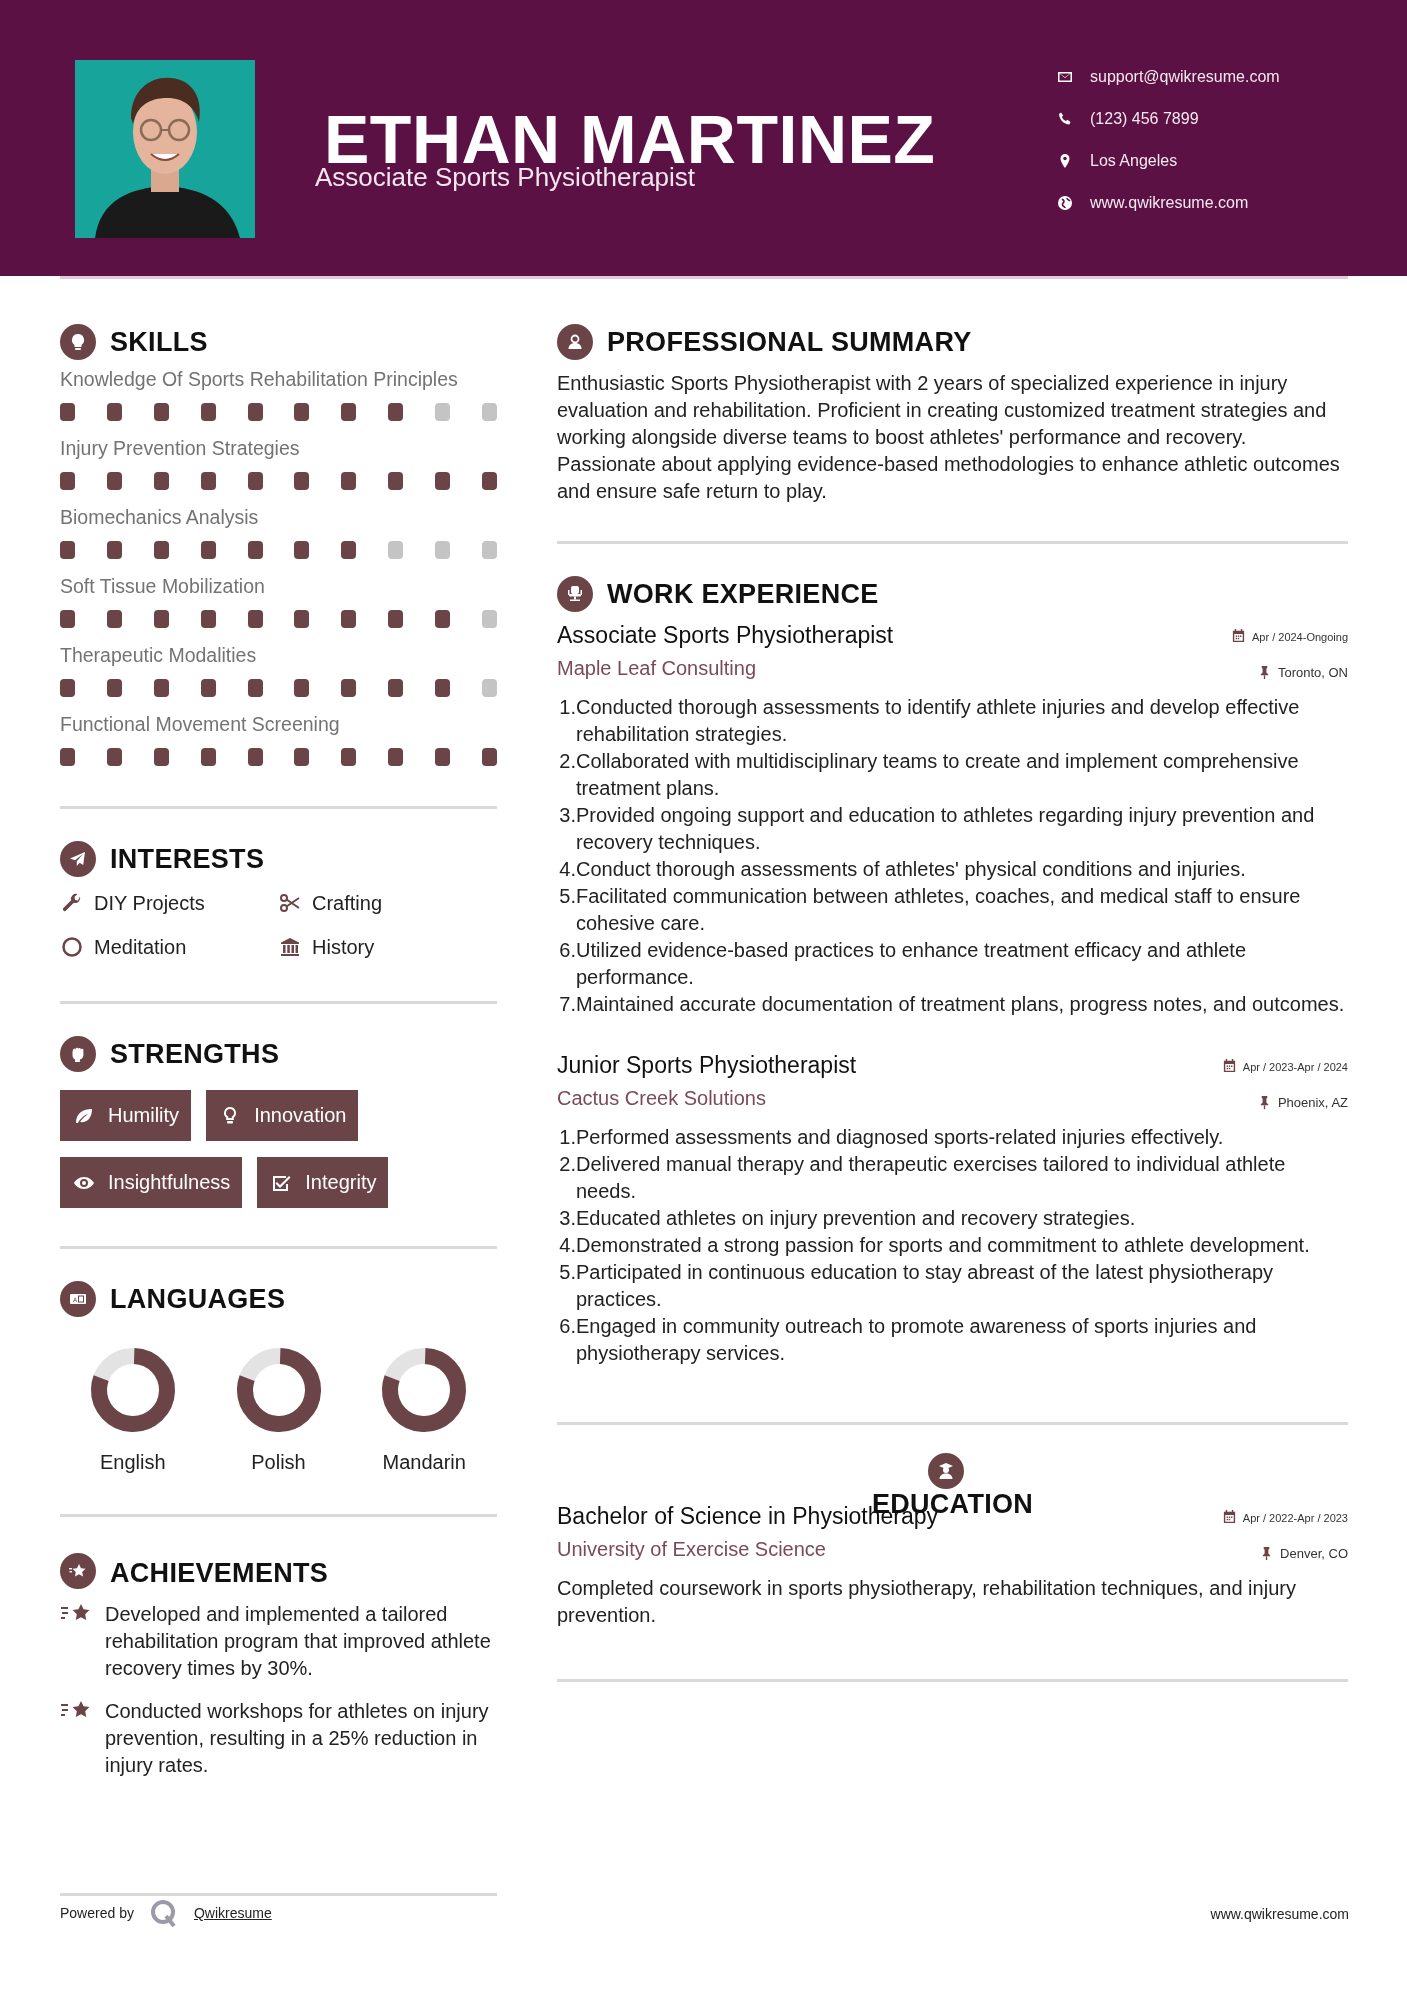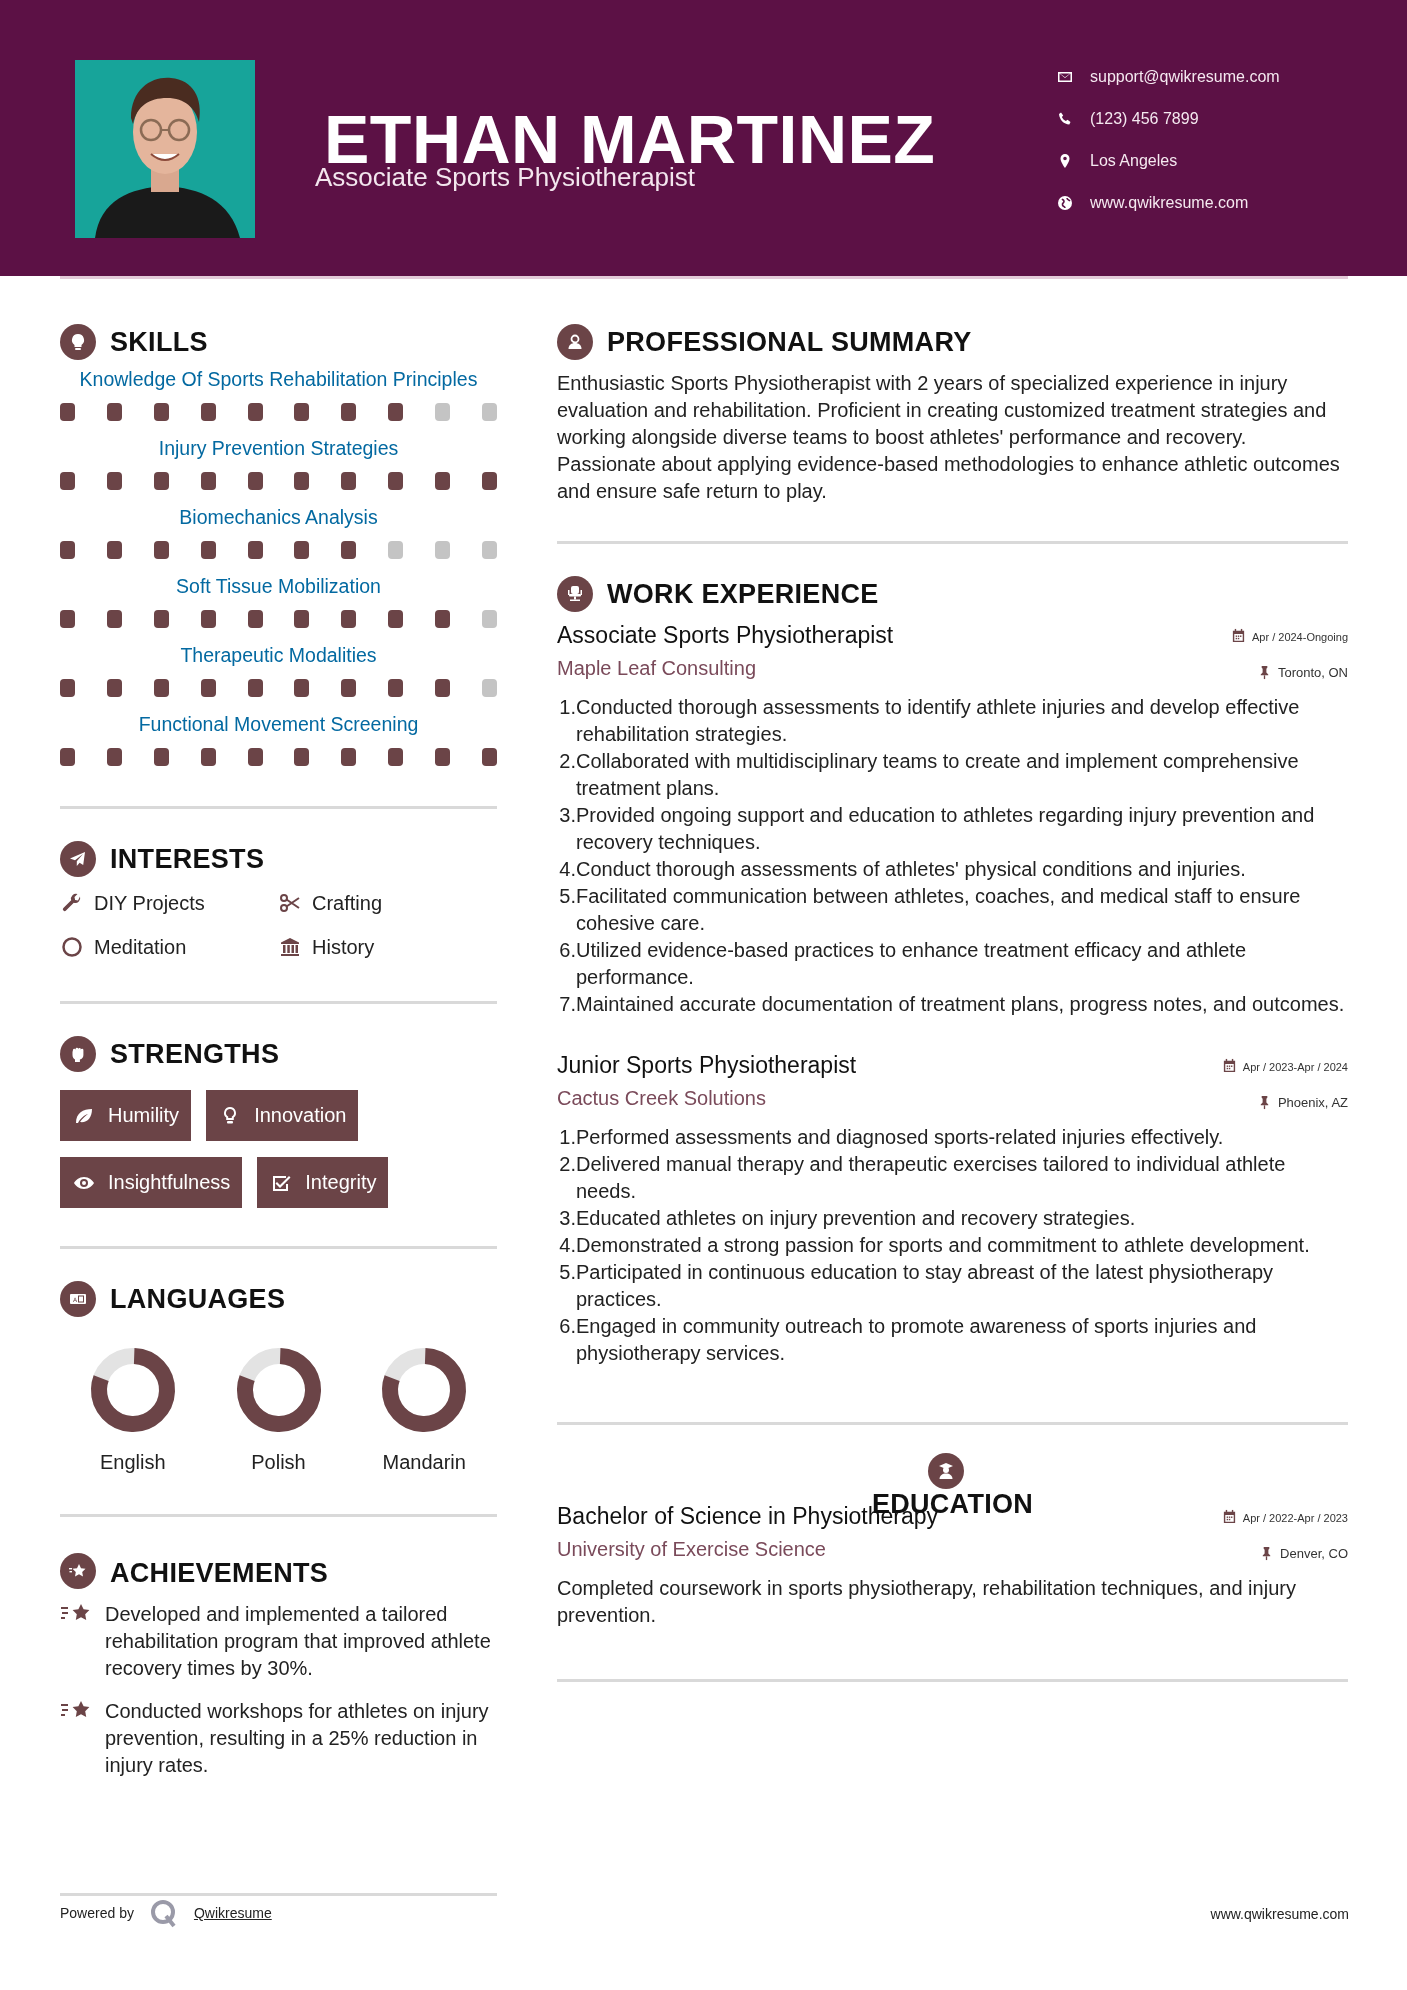--- a/index.html
+++ b/index.html
@@ -19,21 +19,21 @@
 
   .left { position: absolute; left: 60px; top: 320px; width: 437px; }
   .right { position: absolute; left: 557px; top: 320px; width: 791px; }
 
   .sec-head { display: flex; align-items: center; height: 44px; }
   .sec-icon { width: 36px; height: 36px; border-radius: 50%; background: #6b4447; display: flex; align-items: center; justify-content: center; margin-right: 14px; flex-shrink: 0; }
   .sec-icon svg { width: 20px; height: 20px; fill: #fff; }
   .sec-title { font-size: 27px; font-weight: 700; color: #111; letter-spacing: 0.3px; }
   .divider { height: 3px; background: #d9d9d9; }
 
-  .skill-name { font-size: 19.5px; color: #0369a1; line-height: 27px; margin-top: 4px; text-align: center; }
+  .skill-name { font-size: 19.5px; color: #737373; line-height: 27px; margin-top: 4px; }
   .dots { display: flex; justify-content: space-between; margin: 10px 0 14px 0; width: 437px; }
   .dot { width: 15px; height: 18px; border-radius: 4px; background: #6b4447; }
   .dot.off { background: #c4c4c4; }
 
   .interests { display: grid; grid-template-columns: 218px 218px; row-gap: 12px; margin-top: 6px; }
   .interest { display: flex; align-items: center; font-size: 20px; color: #222; height: 32px; }
   .interest .ic { width: 24px; height: 24px; margin-right: 10px; display: flex; align-items: center; justify-content: center; }
   .interest .ic svg { width: 22px; height: 22px; fill: #6b4447; }
 
   .strengths { display: flex; flex-wrap: wrap; gap: 16px 15px; margin-top: 14px; width: 437px; }

